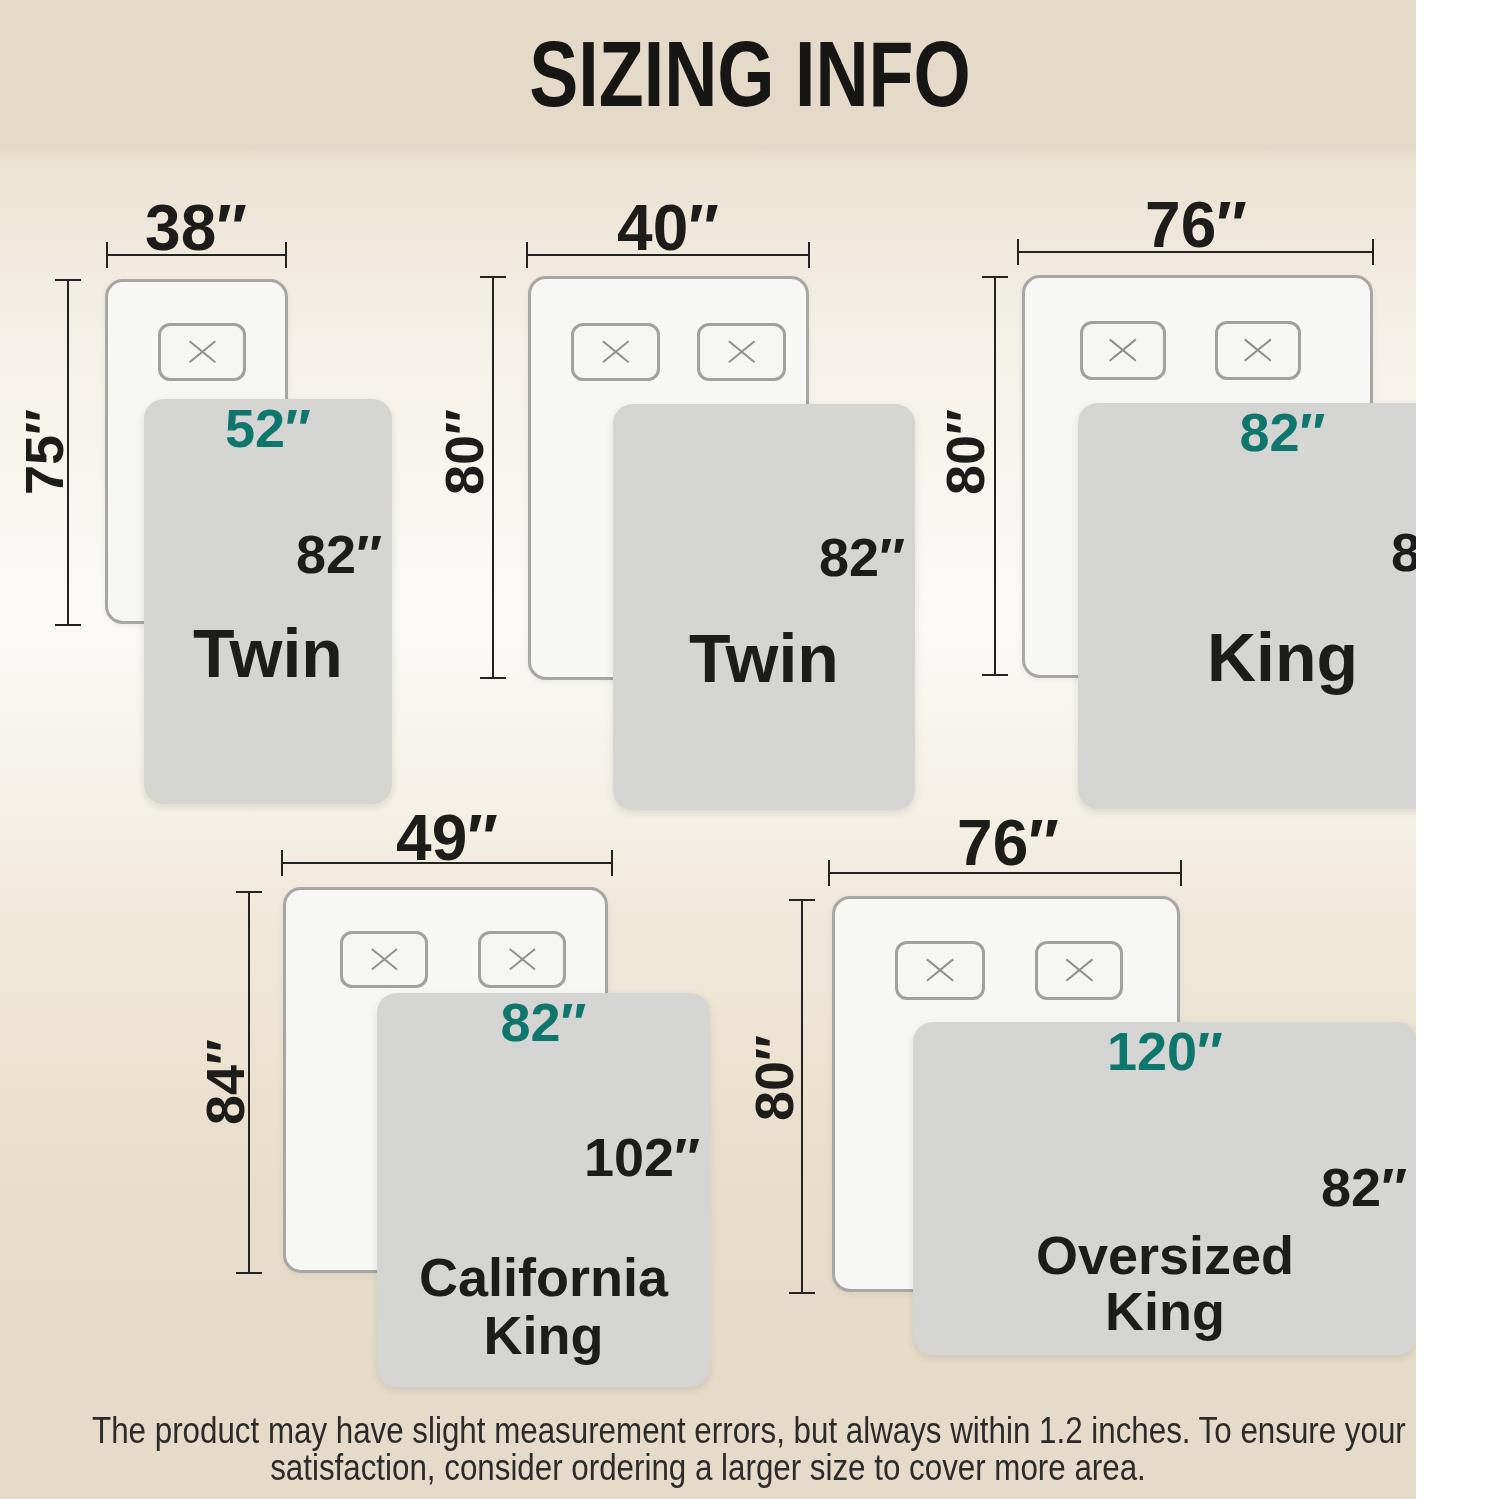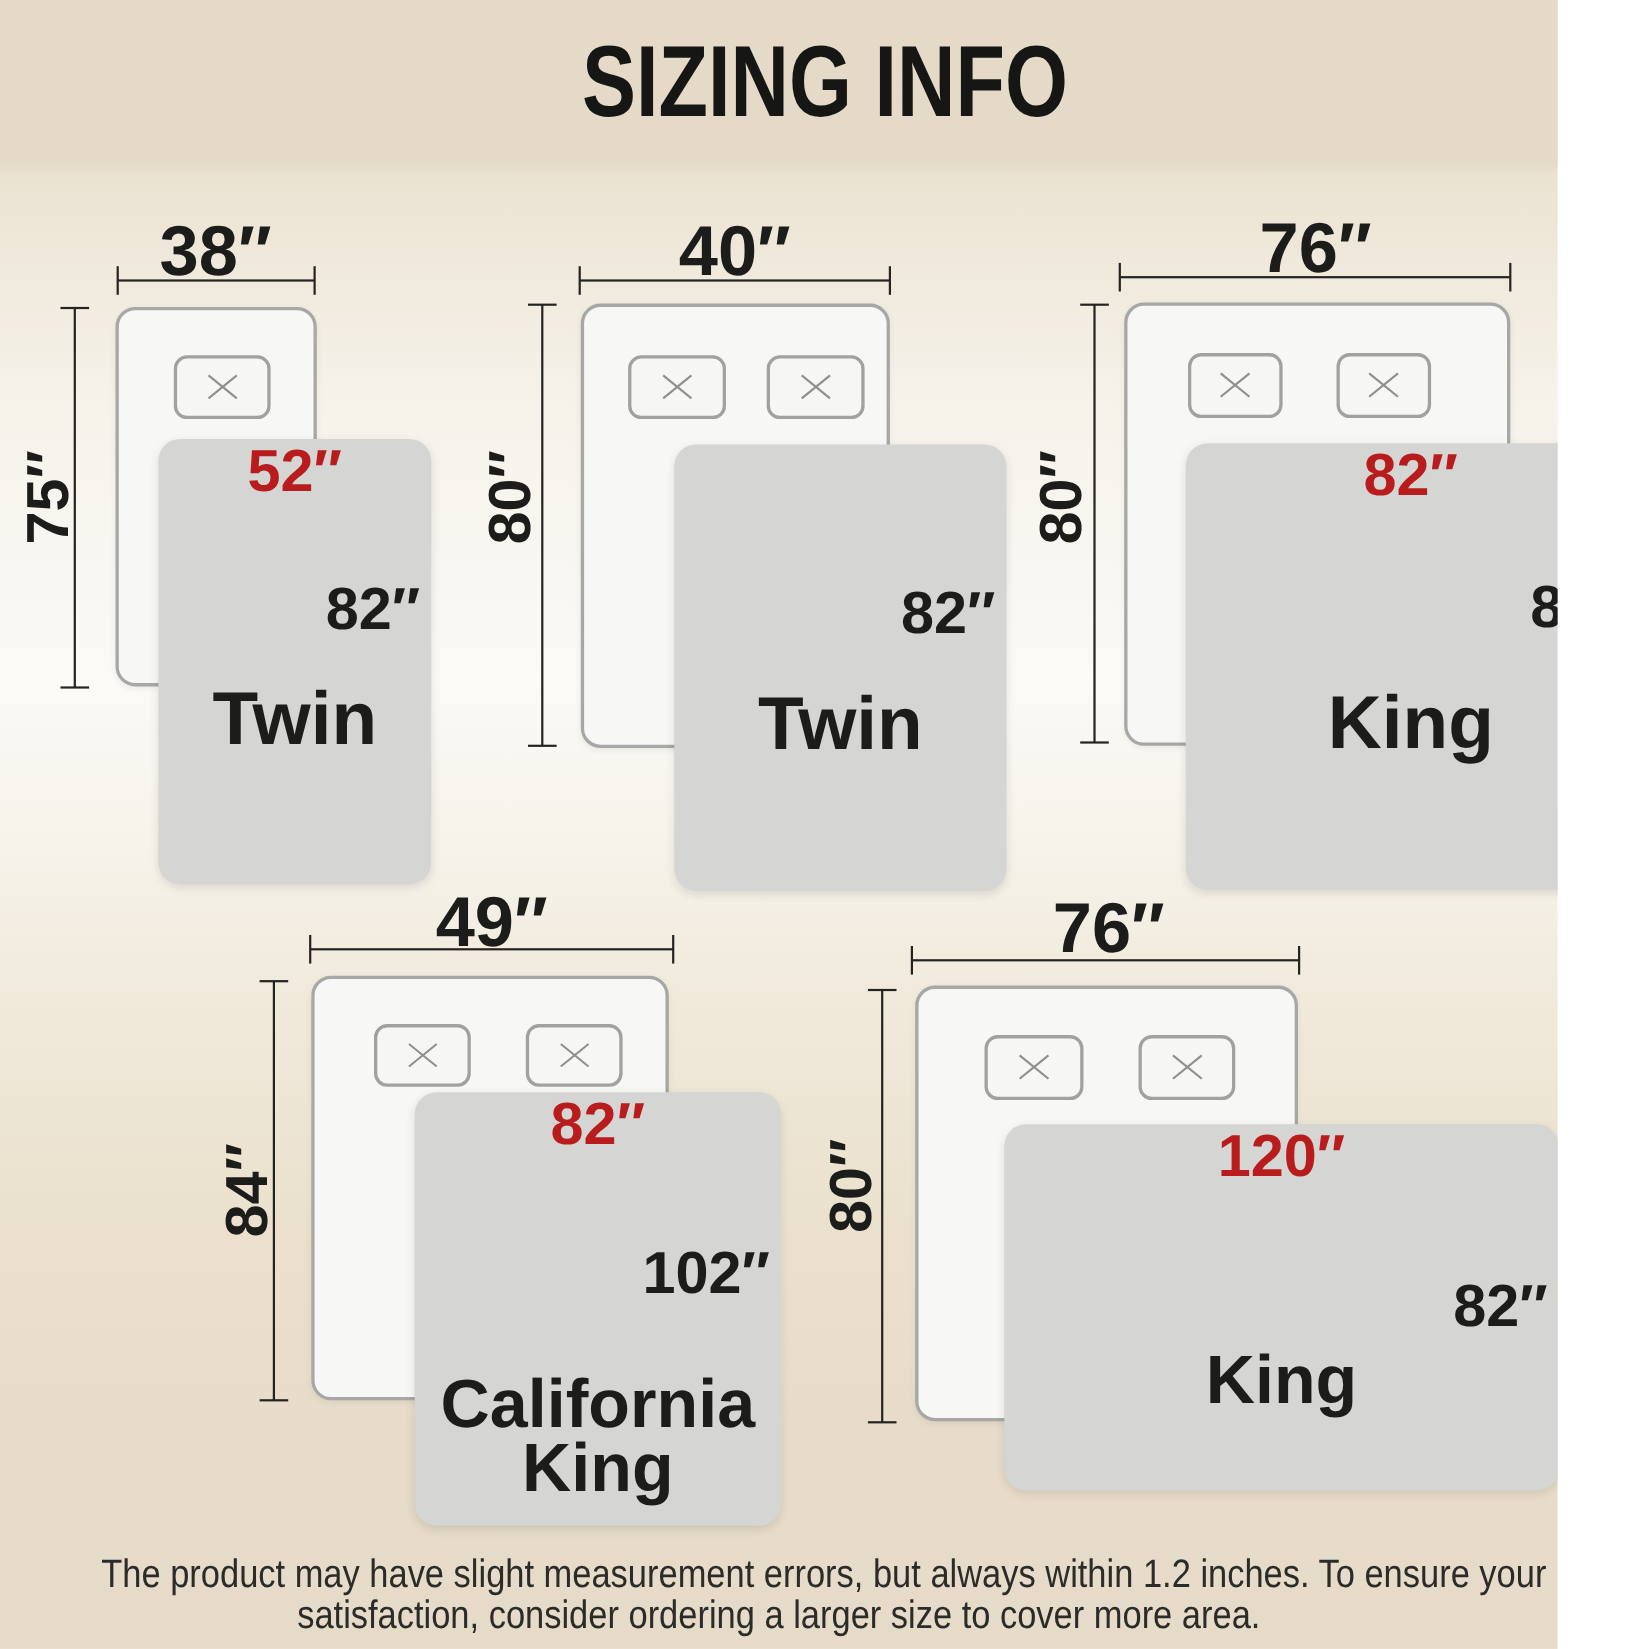--- a/index.html
+++ b/index.html
@@ -63,32 +63,32 @@
   .pillow svg{width:62%;height:68%;}
   .pillow line{stroke:#8f8f8d;stroke-width:2.4;}
   
   .blanket{
     position:absolute;box-sizing:border-box;
     background:#d5d5d3;border-radius:20px;
     box-shadow:0 3px 9px rgba(0,0,0,0.10);
   }
   .blanket-top-label{
     position:absolute;left:0;right:0;top:2px;text-align:center;
-    font-size:54px;font-weight:bold;line-height:54px;color:#b91c1c;
+    font-size:54px;font-weight:bold;line-height:54px;color:#0f766e;
   }
   .blanket-side-label{
     position:absolute;right:10px;
     font-size:54px;font-weight:bold;line-height:54px;color:#1c1c1a;
   }
   .bed-name{
     position:absolute;left:0;right:0;text-align:center;
     font-size:68px;font-weight:bold;line-height:68px;color:#1c1c1a;
     white-space:nowrap;
   }
-  .bed-name.two-line{font-size:62px;line-height:58px;white-space:normal;}
+  .bed-name.two-line{font-size:54px;line-height:58px;white-space:normal;}
   
   #twin-side{top:128px;}      #twin-name{top:220px;}
   #queen-side{top:126px;}     #queen-name{top:220px;}
   #king-side{top:122px;}      #king-name{top:220px;}
   #calking-side{top:137px;}   #calking-name{top:255px;}
   #oversized-side{top:138px;} #oversized-name{top:205px;line-height:56px;}
   
   .footer{
     position:absolute;left:0;right:0;top:1412px;text-align:center;
     transform:scaleX(0.87);transform-origin:50% 50%;
@@ -251,20 +251,21 @@
         <svg viewBox="0 0 60 44">
             <line x1="14" y1="9" x2="46" y2="35"></line>
             <line x1="46" y1="9" x2="14" y2="35"></line>
           </svg>
       </div>
     </div>
     <div class="blanket" style="left:913px;top:1022px;width:504px;height:333px">
       <div class="blanket-top-label">120″</div>
       <div class="blanket-side-label" id="oversized-side">82″</div>
       <div class="bed-name two-line" id="oversized-name">
+        <div>Oversized</div>
         <div>King</div>
       </div>
     </div>
   </section>
 
   <div class="footer">
     <p>The product may have slight measurement errors, but always within 1.2 inches. To ensure your</p>
     <p>satisfaction, consider ordering a larger size to cover more area.</p>
   </div>
 

